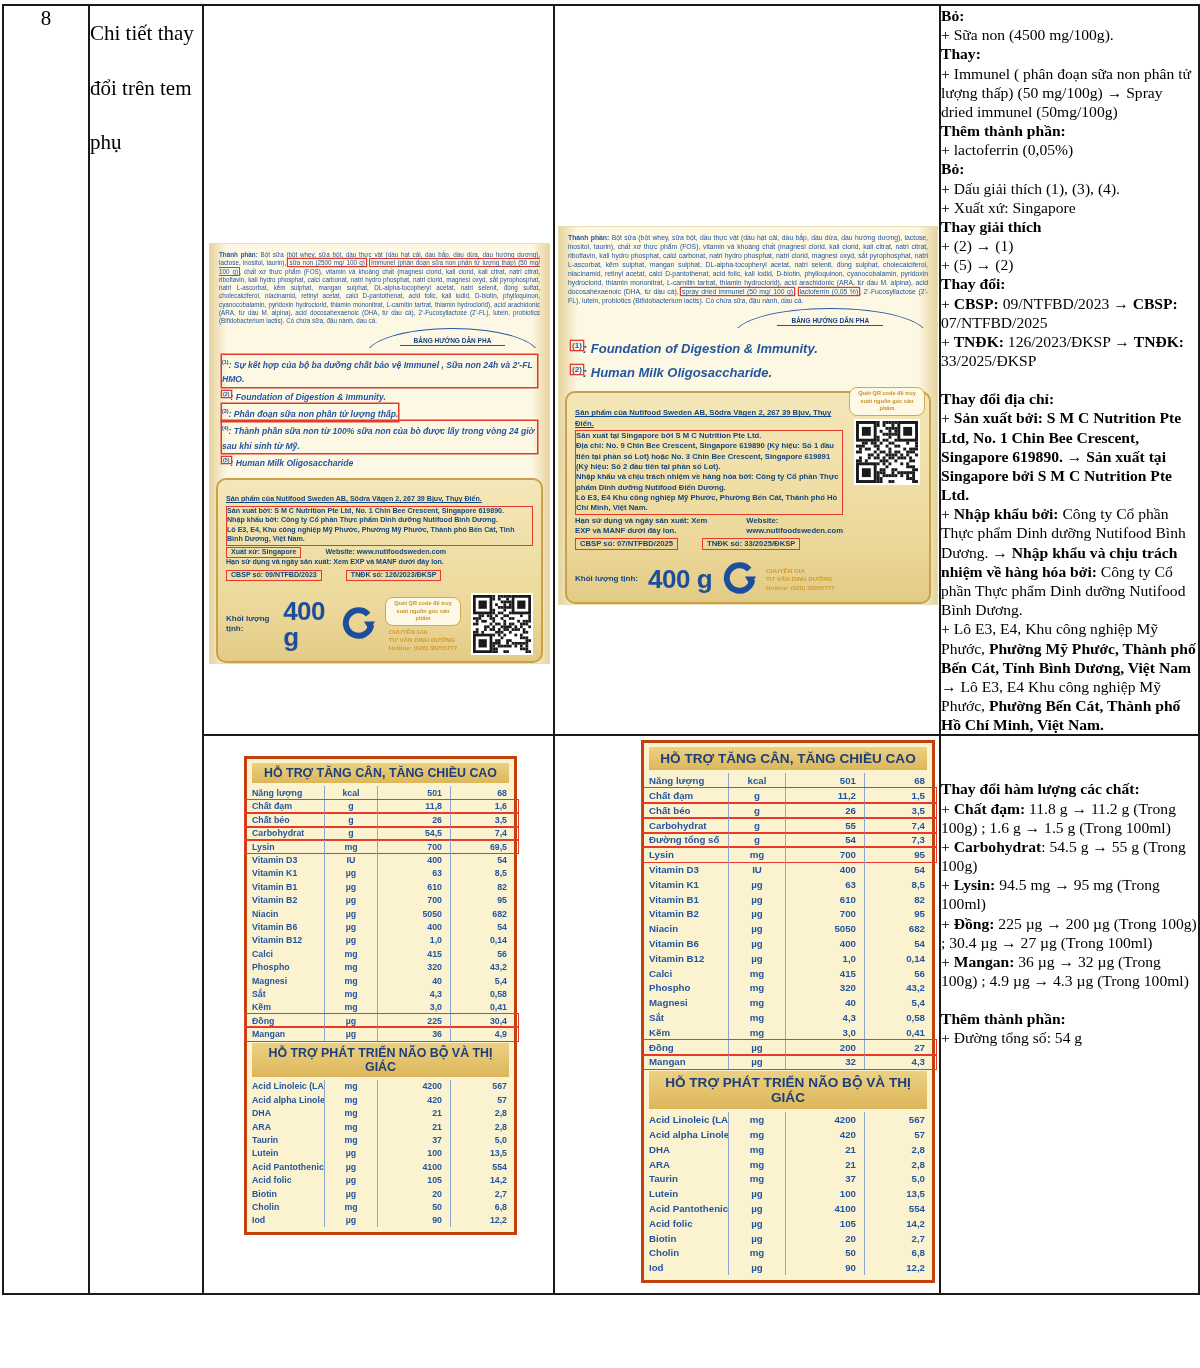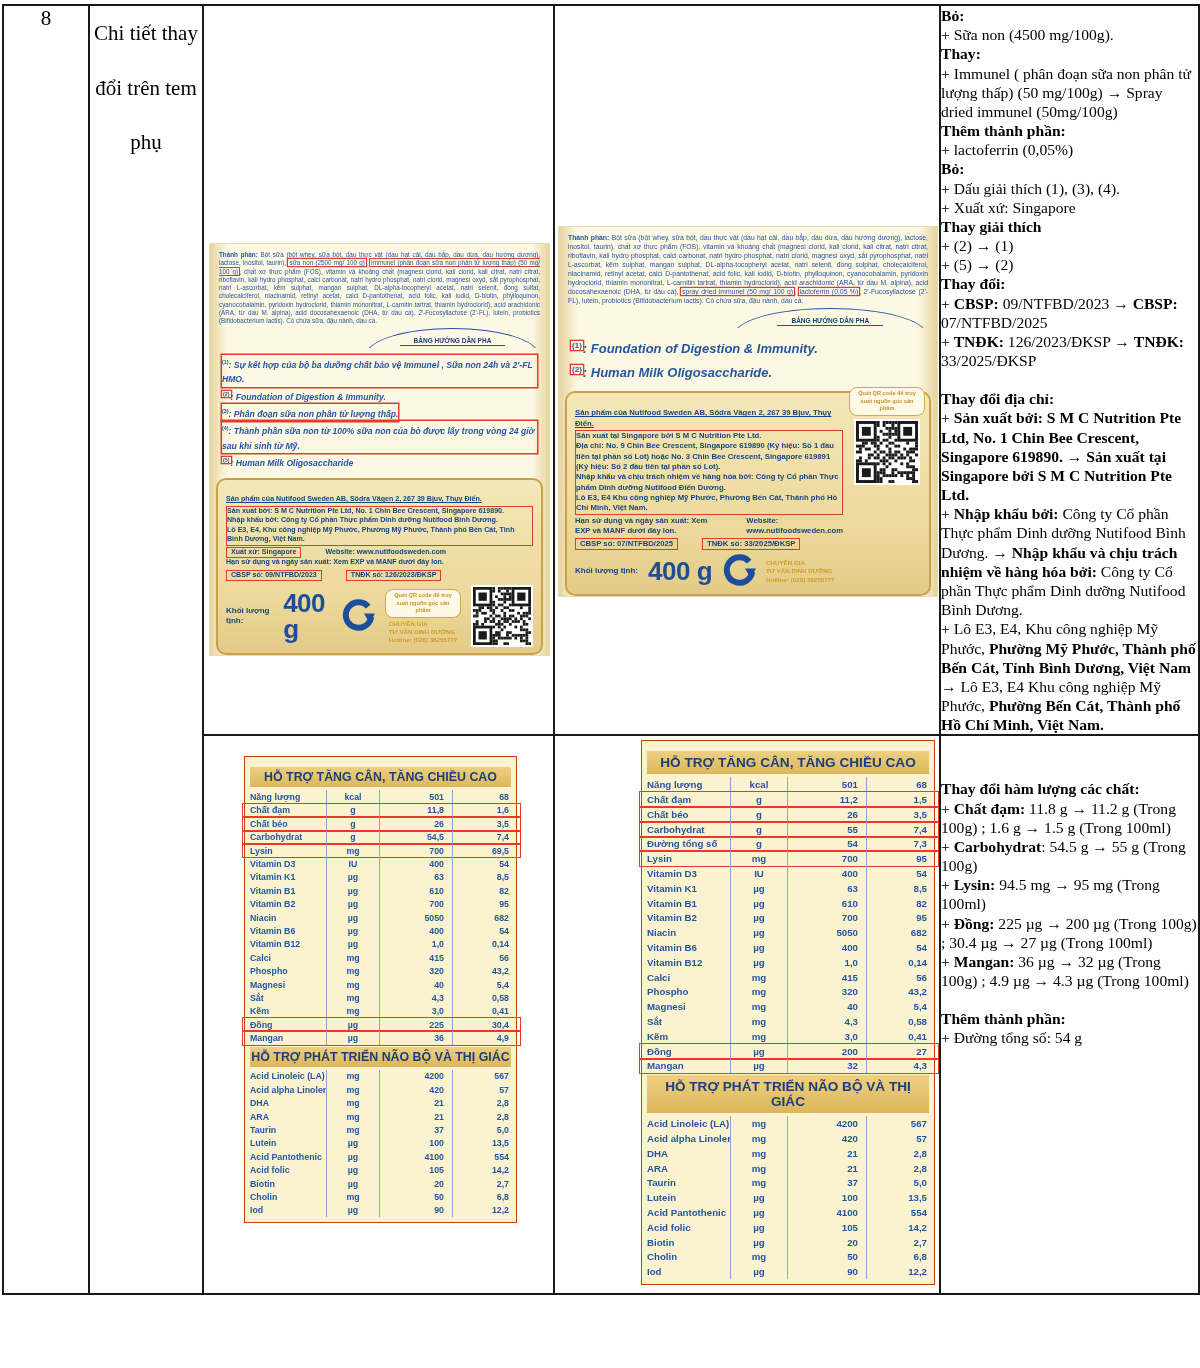--- a/index.html
+++ b/index.html
@@ -1,20 +1,20 @@
 <!DOCTYPE html>
 <html><head>
 <meta charset="utf-8">
 <style>
   html,body{margin:0;padding:0;background:#fff;}
   body{width:1200px;height:1368px;overflow:hidden;font-family:"Liberation Serif",serif;color:#000;}
   table.doc{border-collapse:collapse;table-layout:fixed;width:1196px;margin:4px 0 0 2px;}
   table.doc td{border:2px solid #1a1a1a;vertical-align:top;padding:0;}
   td.c-num{text-align:center;vertical-align:middle;font-size:21px;}
-  td.c-title{vertical-align:middle;text-align:center;font-size:21px;padding:0 10px;}
+  td.c-title{vertical-align:middle;text-align:left;font-size:21px;padding:0 10px;}
   td.c-title .tt{line-height:2.6;}
   td.c-chg{padding:10px 12px;font-size:15.6px;line-height:1.23;}
   td.c-chg .line{min-height:19px;}
   td.c-chg2 .wrap2{padding-top:27px;margin-top:16px;}
   b{font-weight:bold;}
 
   
   .label-card{position:relative;font-family:"Liberation Sans",sans-serif;
     background:linear-gradient(90deg,#e6d49e 0%,#fdf8e4 5%,#fdf8e4 95%,#e6d49e 100%);
     box-shadow:0 0 0 1px #e9ddb4;}
@@ -43,35 +43,35 @@
   .info{margin:2px 6px 8px;border:2px solid #c9a14b;border-radius:10px;
     background:linear-gradient(180deg,#f4e7b8 0%,#ecd89a 70%,#e3cb86 100%);
     padding:15px 8px 6px;color:#14457e;font-weight:bold;line-height:1.34;position:relative;}
   .label-old .info{font-size:7.1px;}
   .label-new .info{font-size:7.7px;padding-right:86px;}
   .info-head{text-decoration:underline;}
   .rbox{border:1.6px solid #e23b2e;margin:1px 0;width:fit-content;max-width:100%;}
   .flexrow{display:flex;gap:24px;align-items:center;}
   .badge{border:1.6px solid #e23b2e;padding:0 4px;width:fit-content;}
   .badges{margin-top:2px;}
-  .weight-row{display:flex;align-items:center;gap:10px;margin-top:4px;}
+  .weight-row{display:flex;align-items:center;gap:10px;margin-top:12px;}
   .kl{font-size:8px;}
   .kg{font-size:26px;color:#1d4e9e;font-weight:bold;letter-spacing:-0.5px;line-height:1;}
   .logo{width:34px;height:34px;flex:none;}
   .hl-stack{display:flex;flex-direction:column;gap:2px;align-items:center;}
   .bubble{border:1px solid #d4a94a;border-radius:8px;background:#fdf9e6;color:#c8922a;
     font-size:5.6px;padding:2px 4px;width:66px;text-align:center;font-weight:bold;}
   .hotline{color:#d49b2a;font-size:6.2px;font-weight:bold;line-height:1.3;text-align:left;}
   .qr{width:58px;height:58px;background:#fff;padding:2px;flex:none;}
   .qr svg{display:block;width:100%;height:100%;}
   .qr-stack{position:absolute;right:4px;top:-6px;display:flex;flex-direction:column;gap:3px;align-items:center;}
   .qr-stack .qr{width:62px;height:62px;}
 
   
-  .nut{background:#fbf3cf;border:1px solid #c2410c;padding:8px 5px 5px;
+  .nut{background:#fbf3cf;border:3px solid #c2410c;padding:2px 5px 5px;
     font-family:"Liberation Sans",sans-serif;color:#2456a0;font-weight:bold;}
   .nut-old{margin:20px 36px 0 40px;}
   .nut-new{margin:4px 4px 0 86px;}
   .nut-head{background:linear-gradient(180deg,#edd083 0%,#dcb65a 100%);color:#1b3f7a;
     font-weight:bold;text-align:center;margin:2px 0 3px;}
   .nut-old .nut-head{font-size:12.4px;padding:3px 0;}
   .nut-new .nut-head{font-size:13.6px;padding:4px 0;}
   .nrow{display:flex;align-items:center;position:relative;}
   .nut-old .nrow{height:13.4px;font-size:8.8px;}
   .nut-new .nrow{height:14.8px;font-size:9.7px;}

